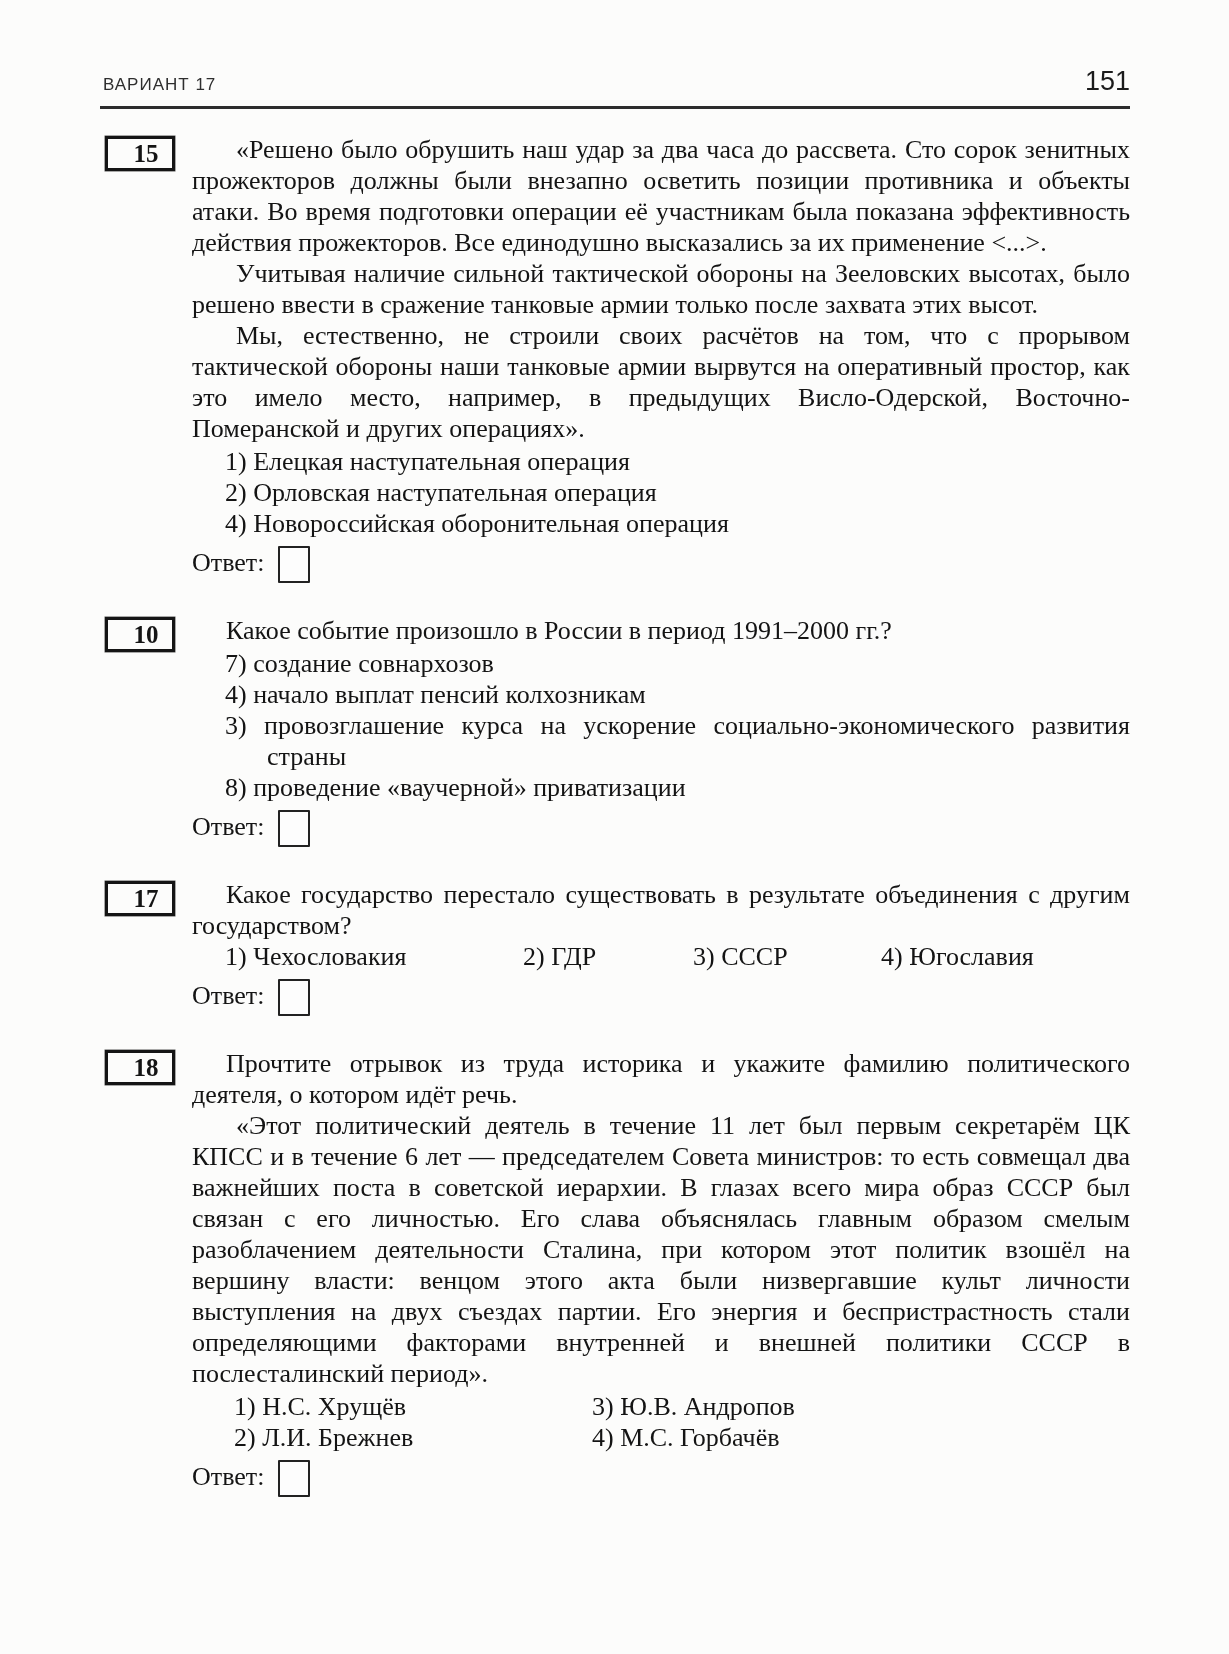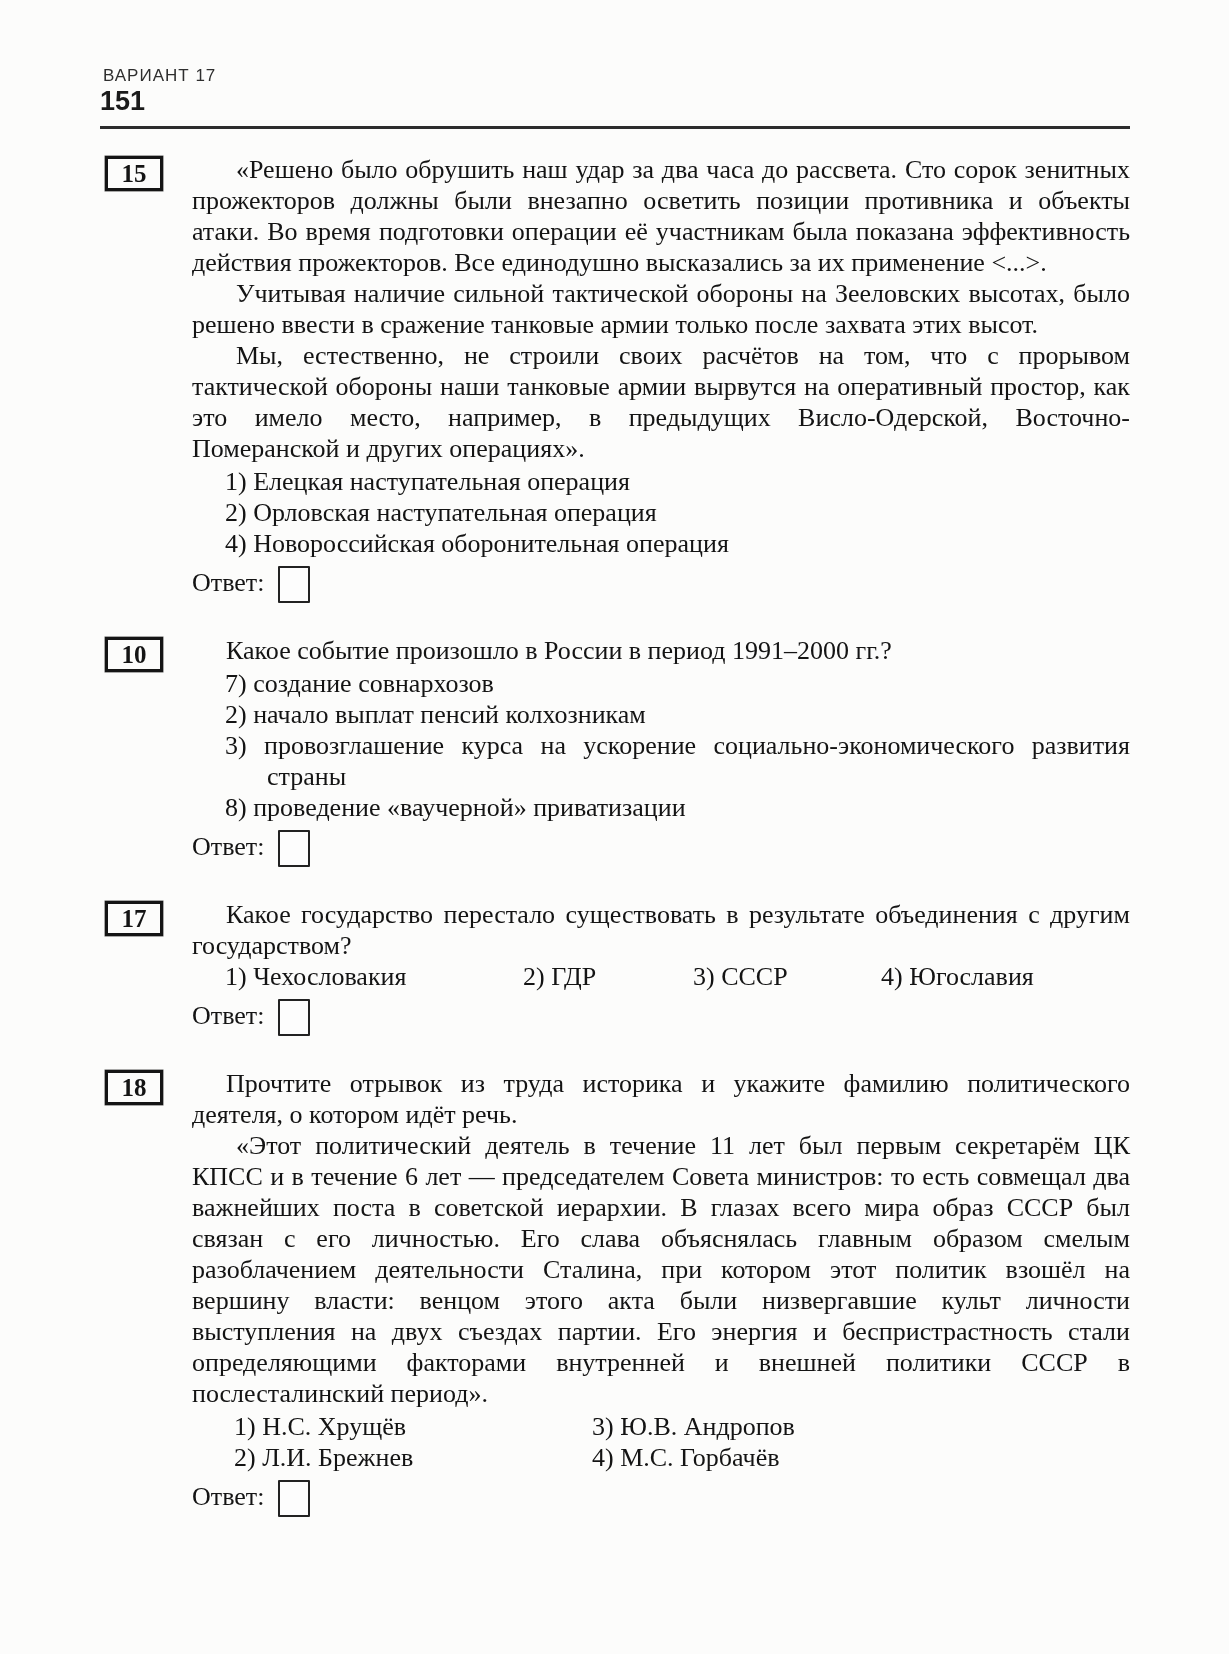--- a/index.html
+++ b/index.html
@@ -18,32 +18,31 @@
     padding: 66px 99px 40px 100px;
     background: #fcfcfb;
     overflow: hidden;
   }
   
   .header-row {
     display: flex;
     justify-content: space-between;
     align-items: baseline;
     font-family: "Liberation Sans", "DejaVu Sans", sans-serif;
-    flex-direction: column;
   }
   .variant-label {
     font-size: 17px;
     letter-spacing: 1px;
     color: #2e2e2e;
     font-weight: 400;
     padding-left: 3px;
   }
   .page-number {
     font-size: 27px;
-    font-weight: 700;
+    font-weight: 400;
     color: #1b1b1b;
   }
   .header-rule {
     margin-top: 9px;
     border: none;
     border-top: 3px solid #2c2c2c;
     height: 0;
   }
   
   .question { position: relative; }
@@ -58,20 +57,21 @@
     width: 52px;
     height: 29px;
     border: 3px solid #151515;
     background: #fcfcfb;
     display: flex;
     align-items: center;
     justify-content: center;
     font-size: 25px;
     font-weight: bold;
     box-shadow: 0 0 0 0.5px #555;
+    padding-left: 12px;
   }
   .qbody {
     margin-left: 92px;
     font-size: 26px;
     line-height: 31px;
   }
   .para {
     margin: 0;
     text-align: justify;
   }
@@ -144,21 +144,21 @@
   </section>
 
   <section class="question q16">
     <div class="qnum-box">
       <span>10</span>
     </div>
     <div class="qbody">
       <p class="para indent">Какое событие произошло в России в период 1991–2000 гг.?</p>
       <div class="options">
         <div class="opt">7) создание совнархозов</div>
-        <div class="opt">2) начало выплат пенсий колхозникам</div>
+        <div class="opt">4) начало выплат пенсий колхозникам</div>
         <div class="opt">3) провозглашение курса на ускорение социально-экономического развития страны</div>
         <div class="opt">8) проведение «ваучерной» приватизации</div>
       </div>
       <div class="answer-row">
         <span class="answer-label">Ответ:</span><span class="answer-box"></span>
       </div>
     </div>
   </section>
 
   <section class="question q17">

